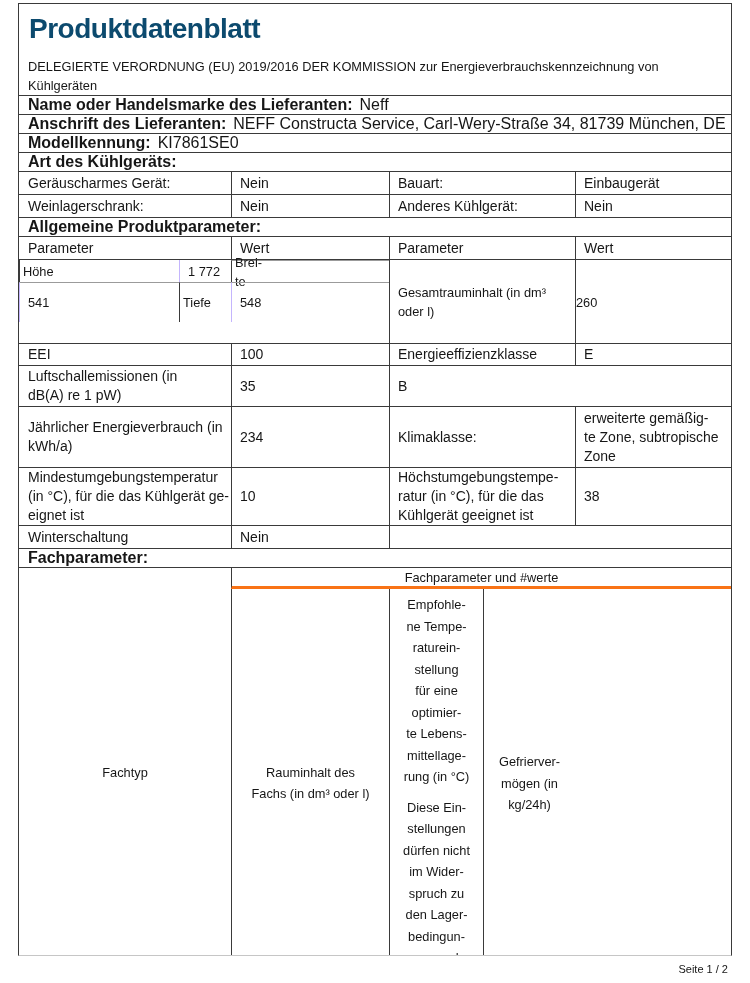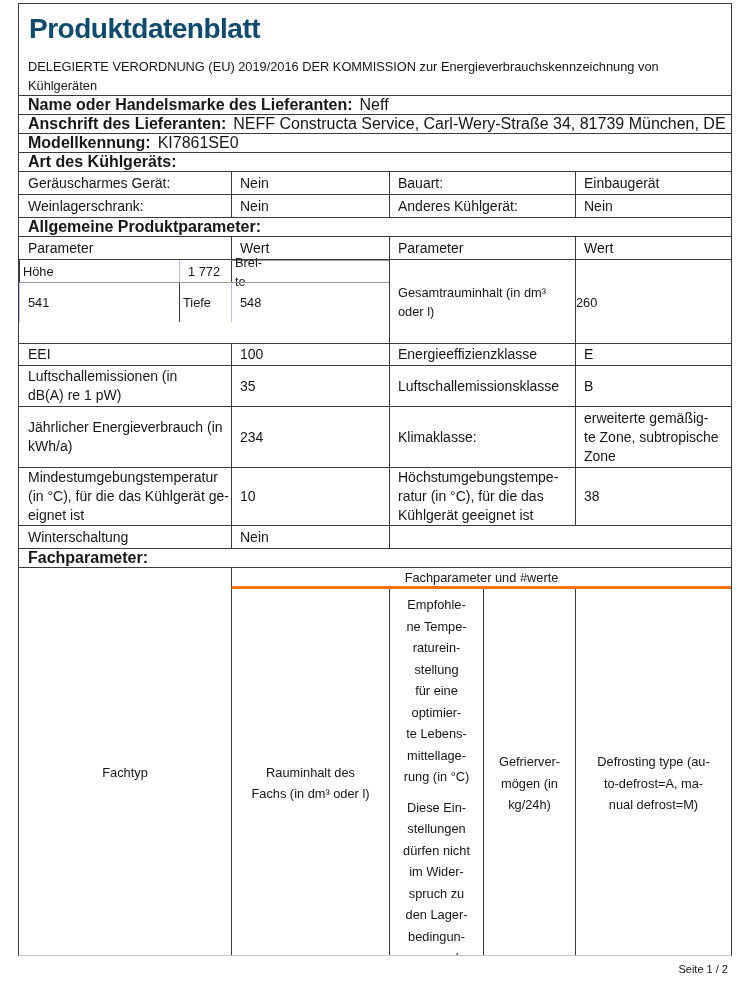--- a/index.html
+++ b/index.html
@@ -120,21 +120,20 @@
   <div class="row grid4 h21">
     <div>EEI</div>
     <div>100</div>
     <div>Energieeffizienzklasse</div>
     <div>E</div>
   </div>
   <div class="row grid4 h40">
     <div>Luftschallemissionen (in
 dB(A) re 1 pW)</div>
     <div>35</div>
-    <div>Luftschallemissionsklasse</div>
     <div>B</div>
   </div>
   <div class="row grid4 h60">
     <div>Jährlicher Energieverbrauch (in
 kWh/a)</div>
     <div>234</div>
     <div>Klimaklasse:</div>
     <div>erweiterte gemäßig-
 te Zone, subtropische
 Zone</div>
@@ -178,20 +177,17 @@
 dürfen nicht
 im Wider-
 spruch zu
 den Lager-
 bedingun-
 gen nach</p>
     </div>
     <div class="f-cell">Gefrierver-
 mögen (in
 kg/24h)</div>
-    <div class="f-cell">Defrosting type (au-
-to-defrost=A, ma-
-nual defrost=M)</div>
   </div>
 
 </div>
 
 <div class="page-footer">Seite 1 / 2</div>
 
 </body></html>

